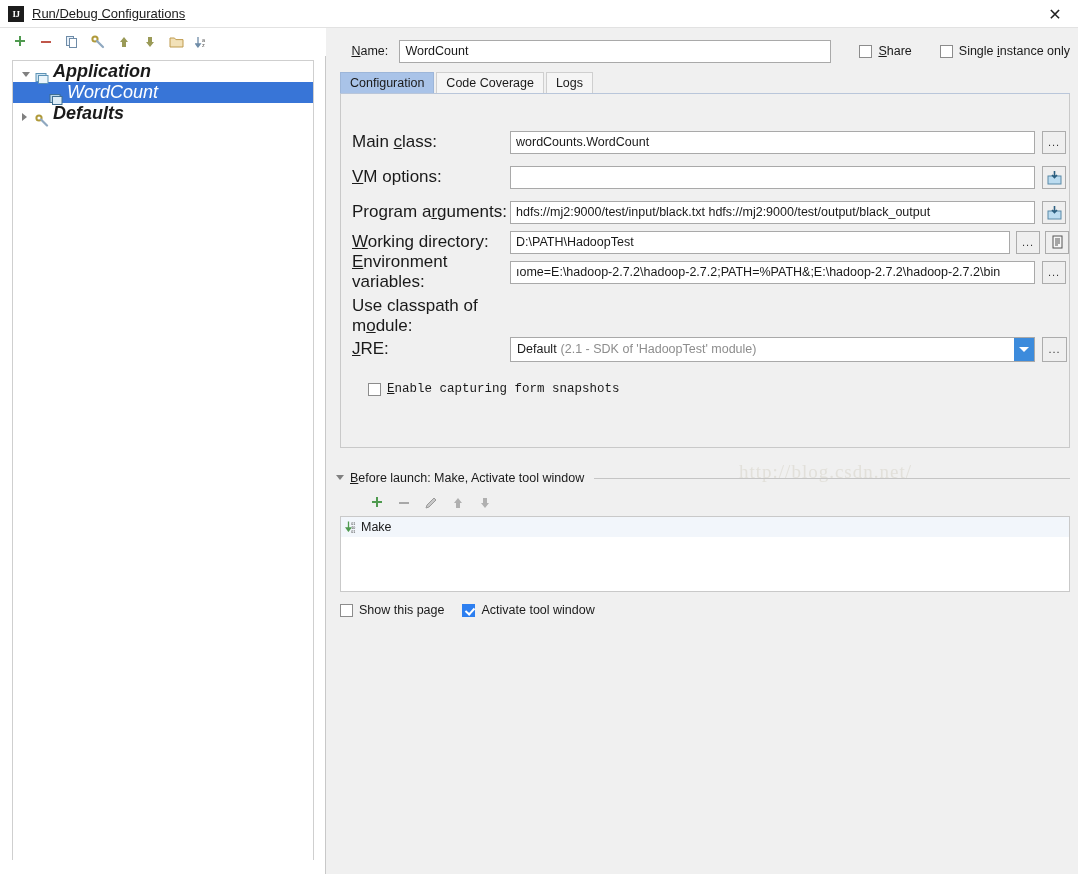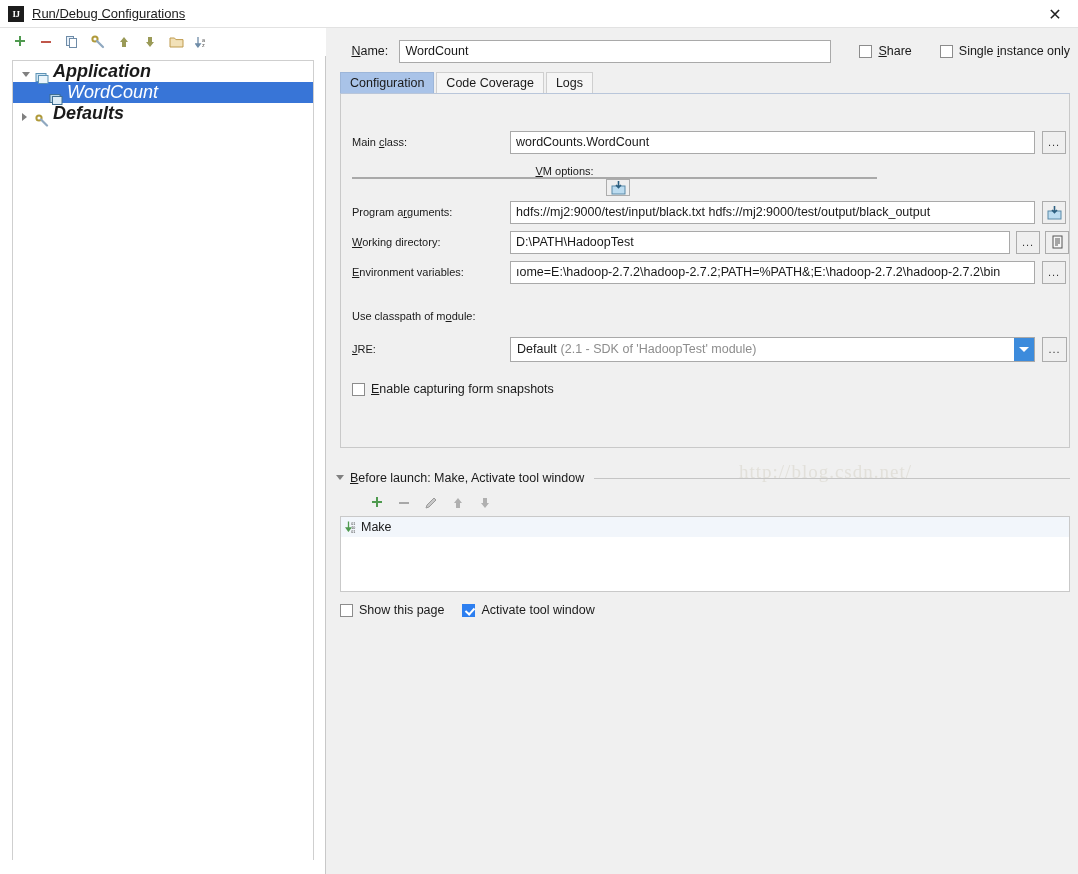--- a/index.html
+++ b/index.html
@@ -110,21 +110,21 @@
   }
   .tab.active { background:#a9c3e8; border-color:#9db6d9; }
 
   .card {
     position:absolute; left:13px; top:66px; width:730px; height:354px;
     background:#f0f0f0; border:1px solid #c9c9c9; border-top:none;
   }
 
   
   .frow { position:absolute; left:11px; height:24px; display:flex; align-items:center; }
-  .frow .flabel { font-size:11px; color:#1a1a1a; }
+  .frow .flabel { font-size:17px; color:#1a1a1a; }
   .finput {
     height:23px; background:#ffffff; border:1px solid #a9a9a9;
     padding:0 5px; font-size:12.5px; line-height:21px; color:#1a1a1a;
     white-space:nowrap; overflow:hidden;
     font-family:"Liberation Sans", sans-serif;
   }
   .btn-sq {
     width:24px; height:23px; background:#efefef; border:1px solid #acacac;
     display:flex; align-items:center; justify-content:center;
     font-size:11px; color:#333; letter-spacing:1px;
@@ -302,21 +302,21 @@
     </div>
 
     <div class="card">
 
       <div class="frow" style="top:36px;">
         <span class="flabel" style="width:158px;">Main <span class="u">c</span>lass:</span>
         <div class="finput" style="width:525px;">wordCounts.WordCount</div>
         <div class="btn-sq" style="margin-left:7px;">...</div>
       </div>
 
-      <div class="frow" style="top:71px;flex-direction:column;">
+      <div class="frow" style="top:71px;">
         <span class="flabel" style="width:158px;"><span class="u">V</span>M options:</span>
         <div class="finput" style="width:525px;"></div>
         <div class="btn-sq" style="margin-left:7px;">
           <svg width="15" height="15" viewBox="0 0 15 15">
             <rect x="1" y="6" width="13" height="8" fill="#bcdcf0" stroke="#5a8aa8" stroke-width="1"></rect>
             <path d="M7.5 1v6M5 5l2.5 2.5L10 5" stroke="#2c5f80" stroke-width="1.6" fill="none"></path>
           </svg>
         </div>
       </div>
 
@@ -357,21 +357,21 @@
         <span class="flabel" style="width:158px;"><span class="u">J</span>RE:</span>
         <div class="combo white" style="width:525px;">
           <span>Default</span>
           <span class="gray-hint">(2.1 - SDK of 'HadoopTest' module)</span>
           <span class="combo-arrow"></span>
         </div>
         <div class="btn-sq lg" style="margin-left:7px;">...</div>
       </div>
 
       <div class="frow" style="top:283px;">
-        <div class="cb-wrap" style="margin-left:0;">
+        <div class="cb-wrap" style="margin-left:16px;font-family:Liberation Mono, monospace;">
           <span class="cbox"></span>
           <span class="lbl"><span class="u">E</span>nable capturing form snapshots</span>
         </div>
       </div>
 
     </div>
 
     <div class="watermark">http://blog.csdn.net/</div>
 
     <div class="bl-header">

